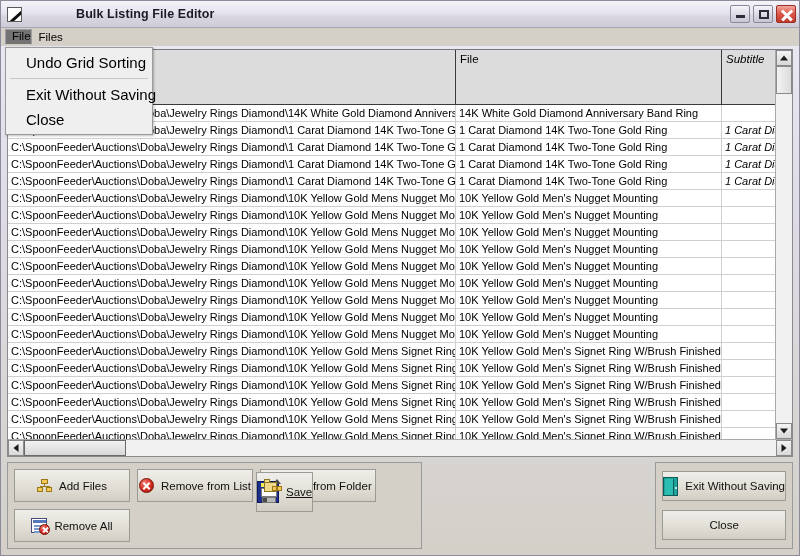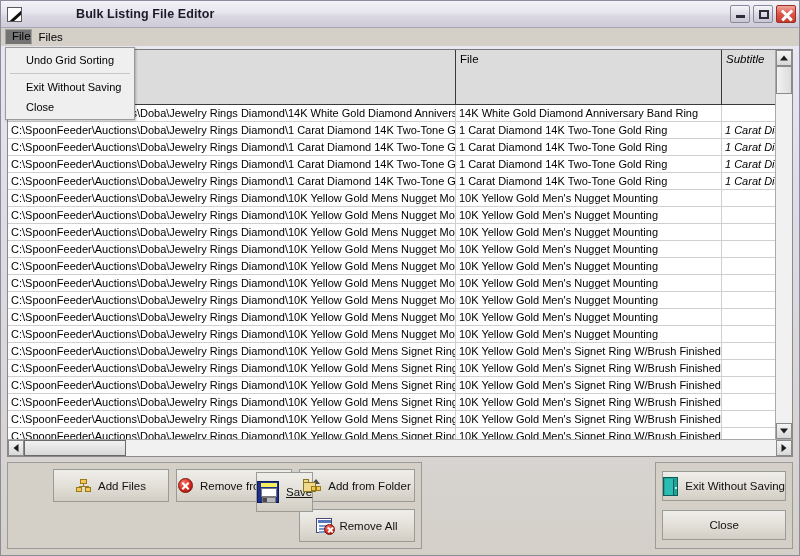--- a/index.html
+++ b/index.html
@@ -70,27 +70,27 @@
     display: flex; align-items: center;
     padding-left: 4px; font-size: 11.5px; color:#000;
     position: relative; z-index: 60;
   }
   .menu-item { padding: 1px 7px 2px 7px; cursor: default; }
   .menu-item.open { background: #737373; border: 1px solid #a0a0a0; border-bottom-color:#d4d0c8; padding:0px 0 2px 6px; }
 
   
   .dropdown {
     position: absolute; left: 4px; top: 46px;
-    width: 130px;
+    width: 148px;
     background: #efefef;
     border: 1px solid #9a9a9a;
     box-shadow: 1px 1px 2px rgba(0,0,0,.25);
     z-index: 80;
     padding: 2px 0;
-    font-size: 11px;
+    font-size: 15px;
   }
   .dd-item { padding: 4px 6px 4px 20px; white-space: nowrap; cursor: default; color:#000; }
   .dd-sep { height:1px; background:#c8c8c8; margin: 3px 4px; }
 
   
   .grid-wrap {
     margin: 3px 6px 0 6px;
     flex: 1 1 auto;
     border: 1px solid #8a8a8a;
     border-top-color:#787878;
@@ -162,21 +162,21 @@
     display: flex;
     padding: 5px 6px 6px 6px;
     gap: 4px;
   }
   .panel {
     border: 1px solid #9a9a9a;
     background: #d4d0c8;
     position: relative;
     padding: 6px;
   }
-  .panel-left { flex: 0 0 415px; display:flex; flex-wrap:wrap; align-content:flex-start; gap:7px;justify-content:flex-end; }
+  .panel-left { flex: 0 0 415px; display:flex; flex-wrap:wrap; align-content:flex-start; gap:7px; }
   .panel-mid { flex: 1 1 auto; border:none; background:transparent; }
   .panel-right { flex: 0 0 137px; display:flex; flex-direction:column; gap:9px; padding:8px 6px; }
 
   .btn {
     background: linear-gradient(180deg,#f0eeea 0%,#e3e0d8 50%,#d2cec4 100%);
     border: 1px solid #9b9b95;
     display:flex; align-items:center; justify-content:center;
     gap: 7px;
     font-size: 11.5px; color:#111;
     cursor: default;

